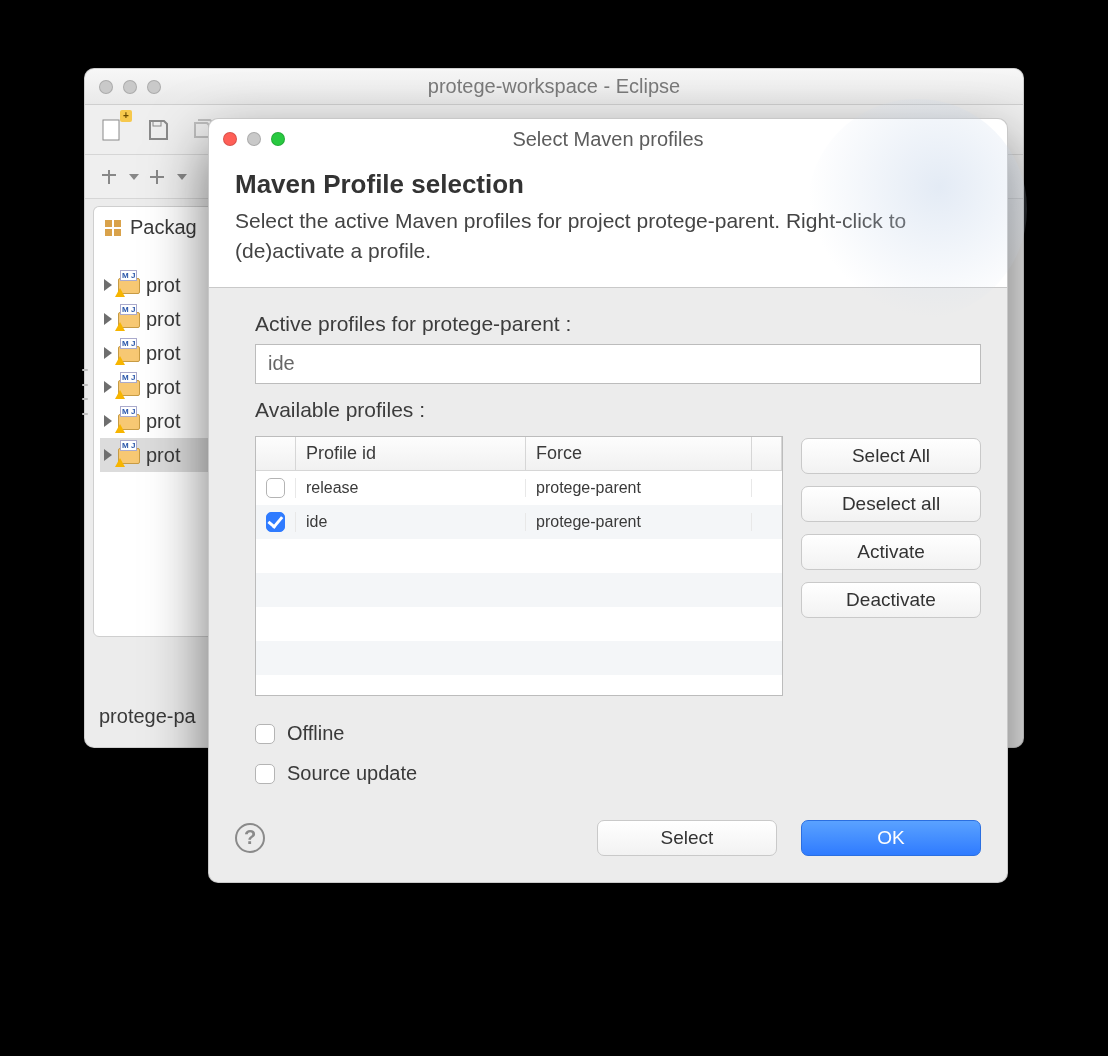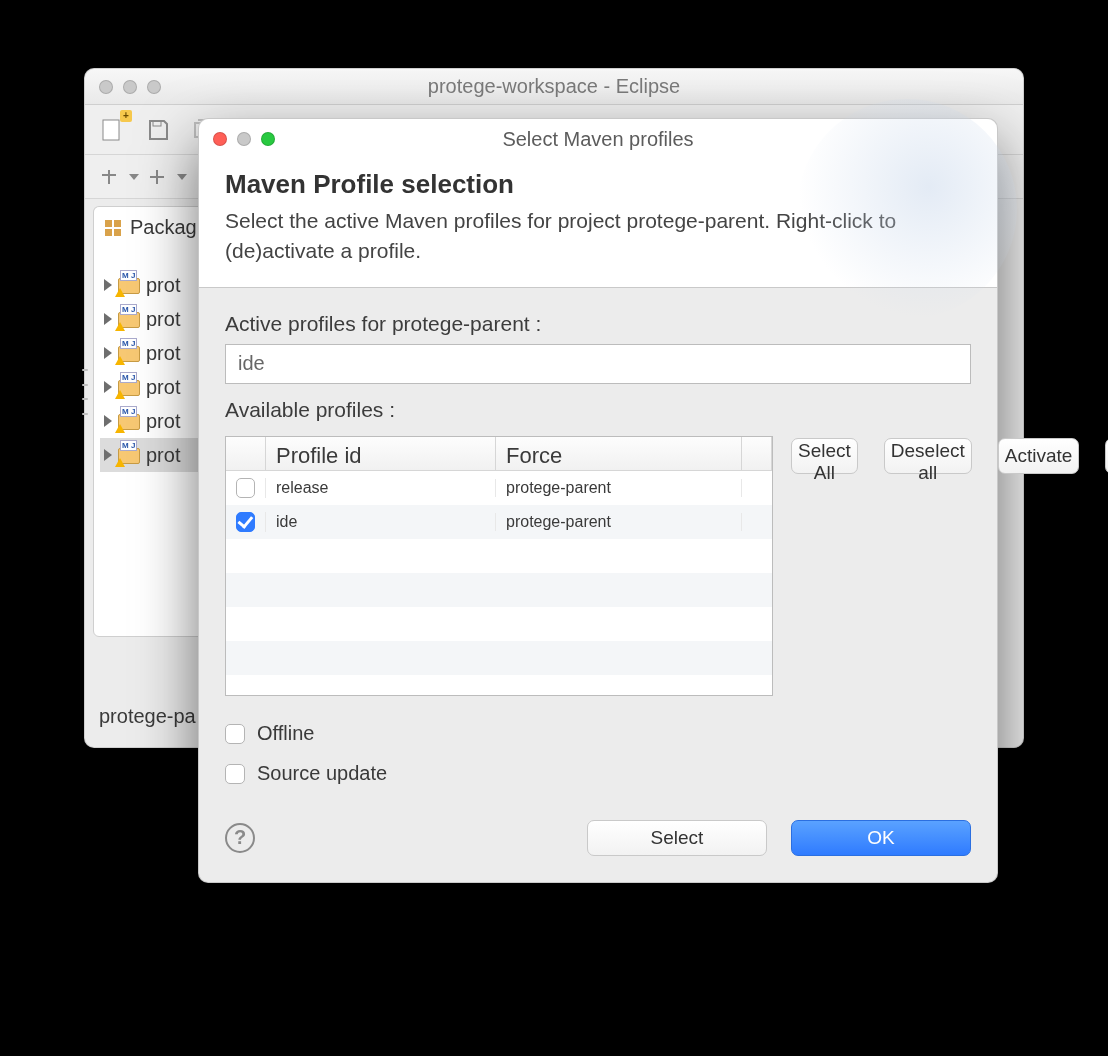--- a/index.html
+++ b/index.html
@@ -84,21 +84,21 @@
   .mj-icon .fold { width:22px;height:16px;background:#f7c873;border:1px solid #c79b44;border-radius:2px;position:absolute;bottom:0;left:0;}
   .mj-icon .mj { position:absolute;top:-6px;left:2px;font-size:8px;font-weight:bold;color:#2b57aa;background:#fff;padding:0 1px;border:1px solid #aac;}
   .mj-icon .warn { position:absolute;bottom:-3px;left:-3px;width:0;height:0;border-left:5px solid transparent;border-right:5px solid transparent;border-bottom:9px solid #f7b500;}
   .status-bar {
     position:absolute; left:14px; right:14px; bottom:14px; height:34px;
     display:flex; align-items:center; background:#ececec;
   }
   
   .dialog {
     position:absolute;
-    left: 198px; top: 118px;
+    left: 208px; top: 118px;
     width: 800px;
     background:#ececec;
     border-radius:10px;
     box-shadow: 0 25px 60px rgba(0,0,0,.55);
     border:1px solid rgba(0,0,0,.15);
   }
   .dlg-head {
     background:#fff; border-radius:10px 10px 0 0; border-bottom:1px solid #c9c9c9;
     padding: 0 0 20px 0;
     position:relative;
@@ -108,36 +108,36 @@
     border-radius:50%; background:radial-gradient(circle at 60% 40%, rgba(200,215,235,.5), rgba(255,255,255,0) 70%);
   }
   .dlg-titlebar{
     height:40px; display:flex; align-items:center; position:relative;
   }
   .dlg-title-center{
     position:absolute; left:0; right:0; text-align:center; color:#5c5c5c; font-size:20px;
   }
   .dlg-h1{ font-size:26px; font-weight:700; color:#333; padding:10px 26px 6px;}
   .dlg-sub{ font-size:21px; color:#444; padding:0 26px; line-height:1.45;}
-  .dlg-body{ padding: 18px 26px 0 26px; }
+  .dlg-body{ padding: 18px 26px 0 26px; margin-left: 20px; }
   .lbl { font-size:21px; color:#3c3c3c; margin: 6px 0 8px;}
   .active-input{
     width:100%; height:40px; background:#fff; border:1px solid #bcbcbc;
     padding:0 12px; font-size:20px; color:#666;
   }
   .profiles-row{ display:flex; gap:18px; align-items:flex-start; margin-top:14px;}
   .table-wrap{
     flex:1; height:260px; border:1px solid #bcbcbc; background:#fff; position:relative;
     display:flex; flex-direction:column;
   }
   .thead{
     display:flex; height:34px; background:#fff; border-bottom:1px solid #d6d6d6;
   }
   .th{
-    border-right:1px solid #d6d6d6; padding:6px 10px; font-size:22px; color:#3a3a3a;
+    border-right:1px solid #d6d6d6; padding:6px 10px; font-size:18px; color:#3a3a3a;
     background:linear-gradient(#fdfdfd,#f1f1f1);
   }
   .col-chk{ width:40px; border-right:1px solid #d6d6d6;}
   .col-id { width:230px;}
   .col-src{ flex:1;}
   .col-end{ width:30px;}
   .tbody{ flex:1; overflow:hidden; }
   .trow{ display:flex; height:34px; align-items:center; }
   .trow:nth-child(odd){ background:#fff;}
   .trow:nth-child(even){ background:#f4f6f8;}
@@ -148,21 +148,21 @@
   .cell.end{ width:30px; border-right:none;}
   .chkbox{
     width:20px; height:20px; border-radius:5px; background:#fff; border:1px solid #b4b4b4;
     display:flex; align-items:center; justify-content:center;
   }
   .chkbox.checked{ background:#2f7bff; border-color:#2f7bff;}
   .chkbox.checked::after{
     content:""; width:6px; height:11px; border:solid #fff; border-width:0 3px 3px 0;
     transform: rotate(40deg) translate(-1px,-1px);
   }
-  .btn-col{ display:flex; flex-direction:row; gap:26px; width:180px; padding-top:2px;}
+  .btn-col{ display:flex; flex-direction:column; gap:12px; width:180px; padding-top:2px;}
   .mac-btn{
     height:36px; border:1px solid #c9c9c9; border-radius:7px;
     background:linear-gradient(#ffffff,#f2f2f2);
     font-size:19px; color:#333;
   }
   .mac-btn.primary{
     background:linear-gradient(#5aa2ff,#2f7bff); color:#fff; border-color:#2b6fe0;
   }
   .opts{ margin:18px 0 6px; }
   .opt-row{ display:flex; align-items:center; gap:12px; height:40px; font-size:20px;}

